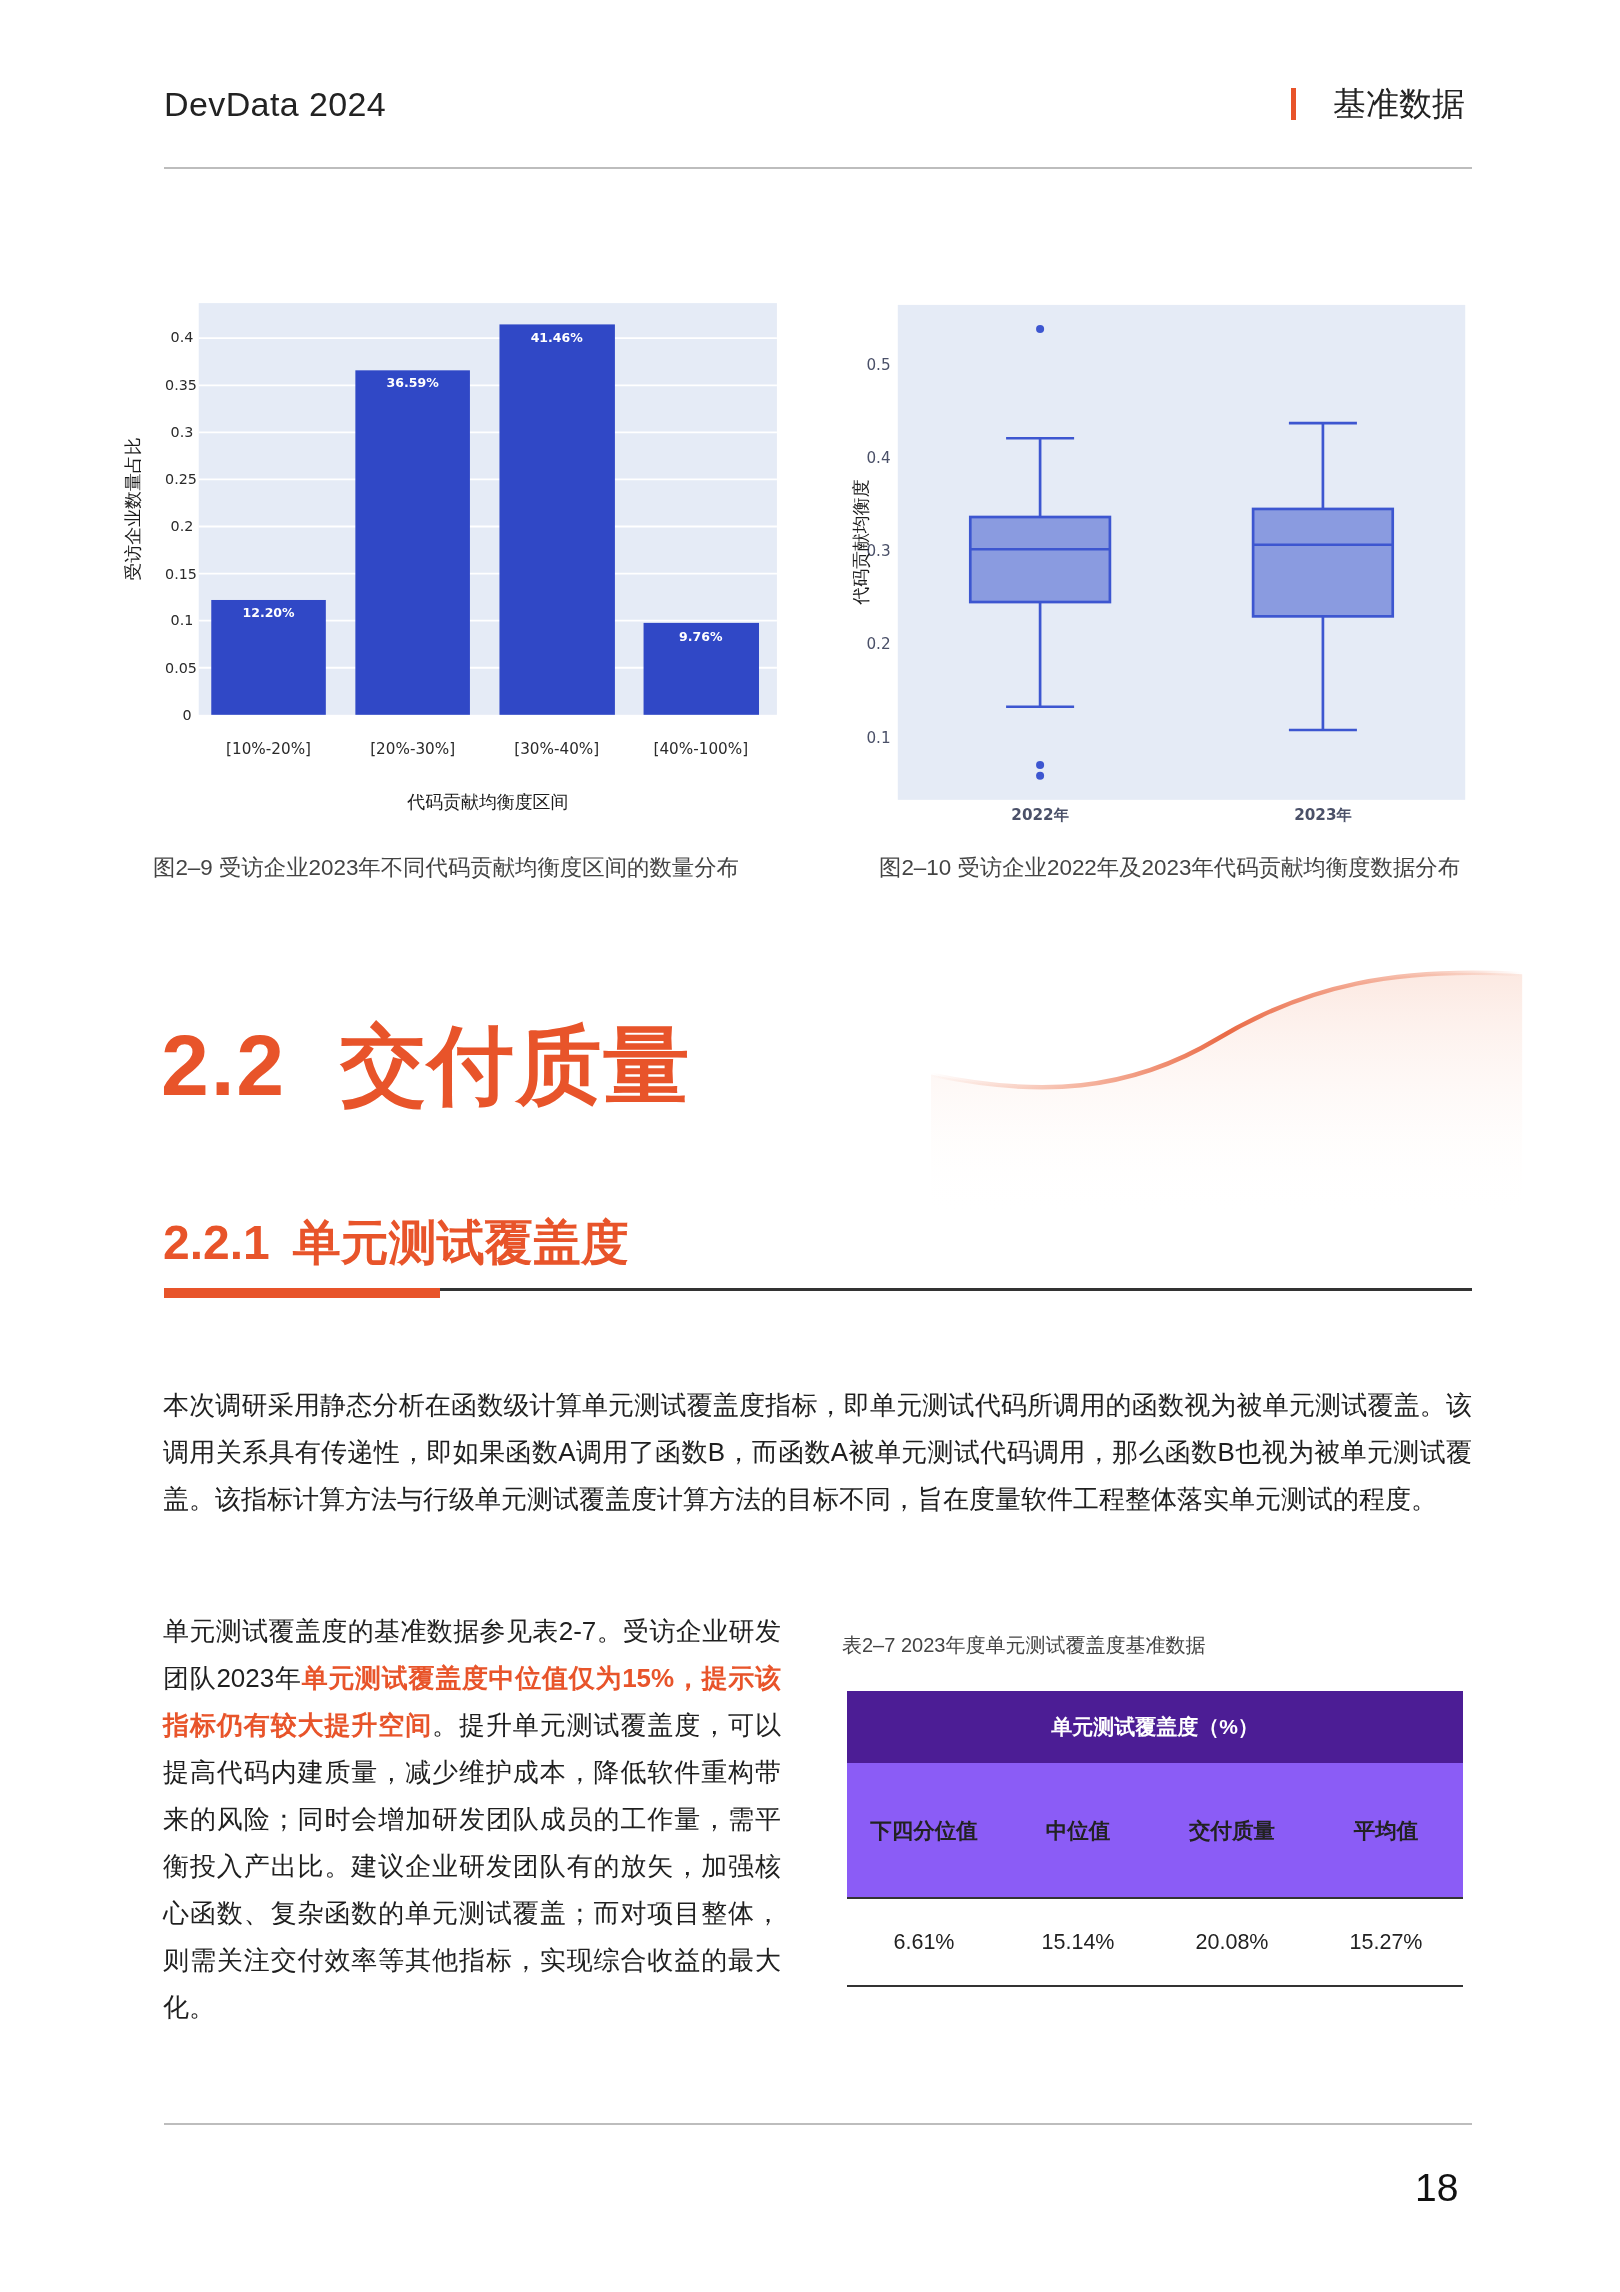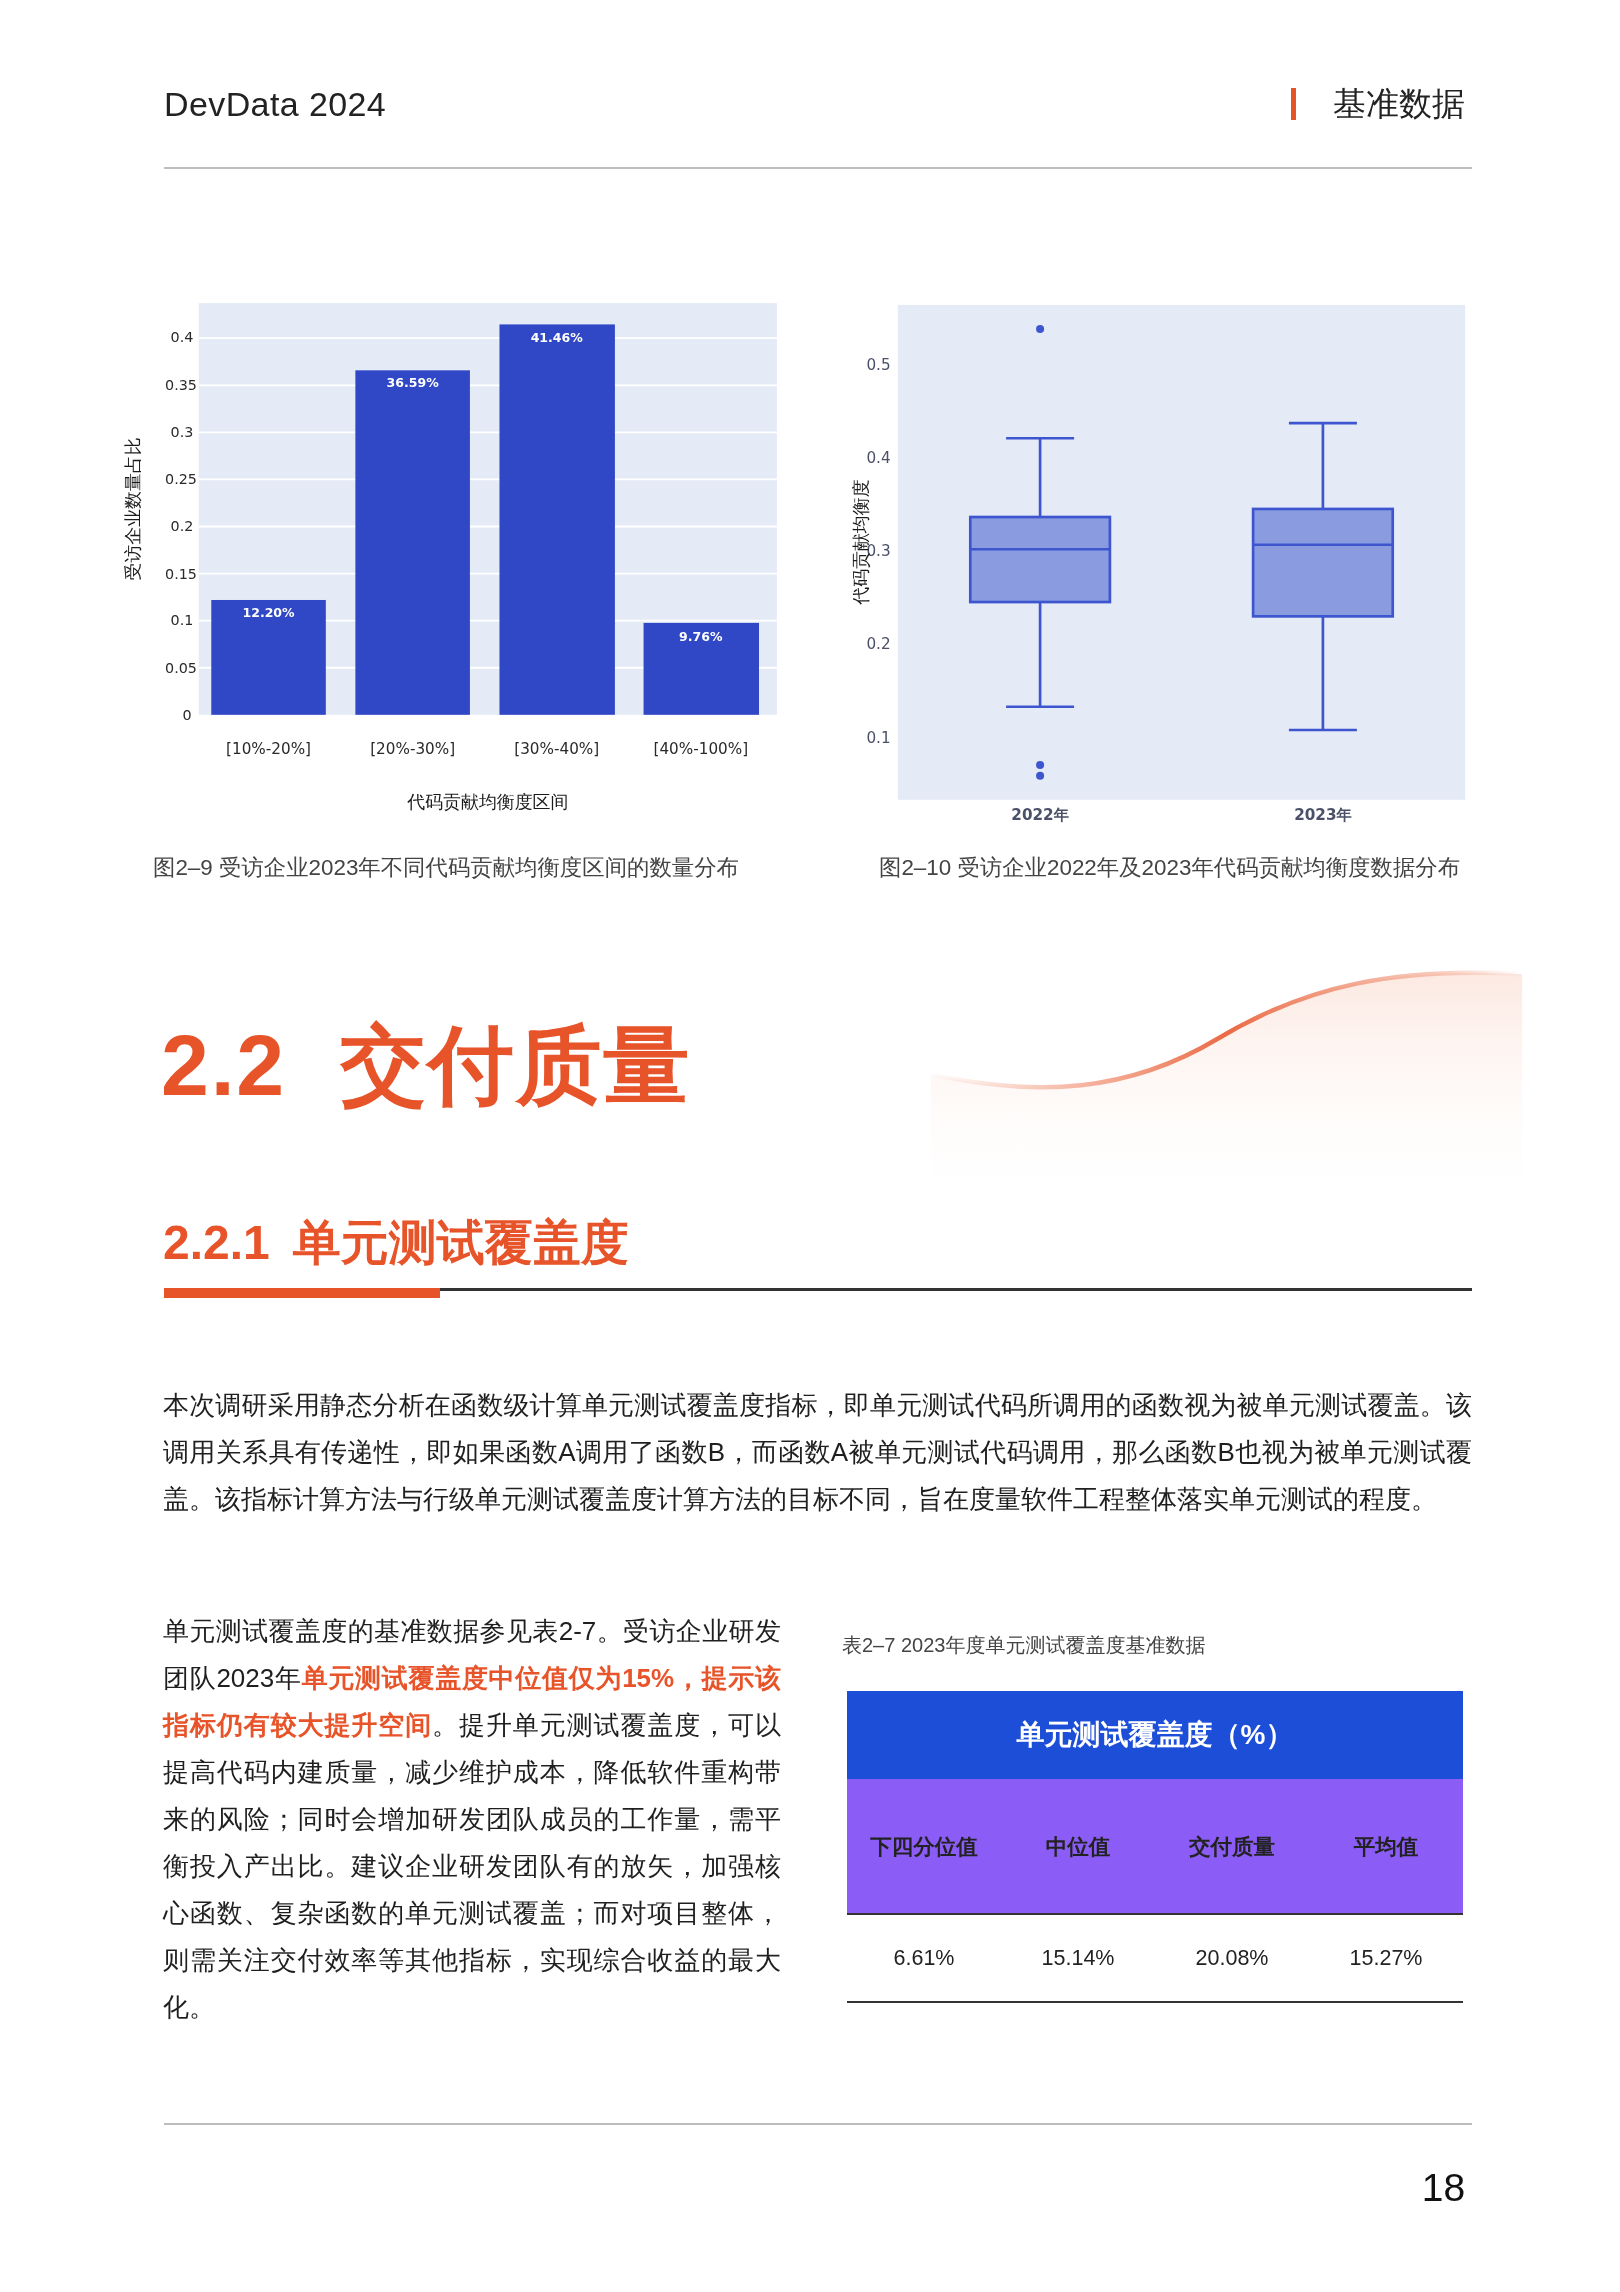--- a/index.html
+++ b/index.html
@@ -28,28 +28,28 @@
 
   
   .para { font-size: 26px; line-height: 47px; color: #1f1f1f; text-align: justify; }
   .p1 { left: 163px; top: 1382px; width: 1309px; }
   .p2 { left: 163px; top: 1608px; width: 618px; }
   .hl { color: #e8542a; font-weight: bold; }
 
   
   .tbl-cap { left: 842px; top: 1632px; width: 645px; text-align: left; font-size: 20px; color: #444; }
   .tbl { left: 847px; top: 1691px; width: 616px; }
-  .tbl-title { height: 88px; background: #1d4ed8; color: #fff; font-size: 28px; font-weight: bold; display: flex; align-items: center; justify-content: center; }
+  .tbl-title { height: 72px; background: #4c1d95; color: #fff; font-size: 21px; font-weight: bold; display: flex; align-items: center; justify-content: center; }
   .tbl-head { height: 136px; background: #8b5cf6; display: flex; align-items: center; border-bottom: 2.7px solid #333; }
   .tbl-row { height: 88px; display: flex; align-items: center; border-bottom: 2.7px solid #333; }
   .cell { flex: 1; text-align: center; font-size: 21.5px; color: #222; }
   .tbl-head .cell { font-weight: bold; }
 
   .ftr-line { left: 164px; top: 2123px; width: 1308px; height: 1.8px; background: #bdbdbd; }
-  .page-num { left: 1415px; top: 2166px; width: 57px; text-align: center; font-size: 39px; color: #111; }
+  .page-num { left: 1415px; top: 2166px; width: 57px; text-align: left; font-size: 39px; color: #111; }
 </style>
 </head>
 <body>
 
 <div class="abs hdr-left">DevData 2024</div>
 <div class="abs hdr-bar"></div>
 <div class="abs hdr-right">基准数据</div>
 <div class="abs hdr-line"></div>
 
 <svg class="abs" style="left:107px; top:287px;" width="699" height="537" viewBox="120 320 780 600">

